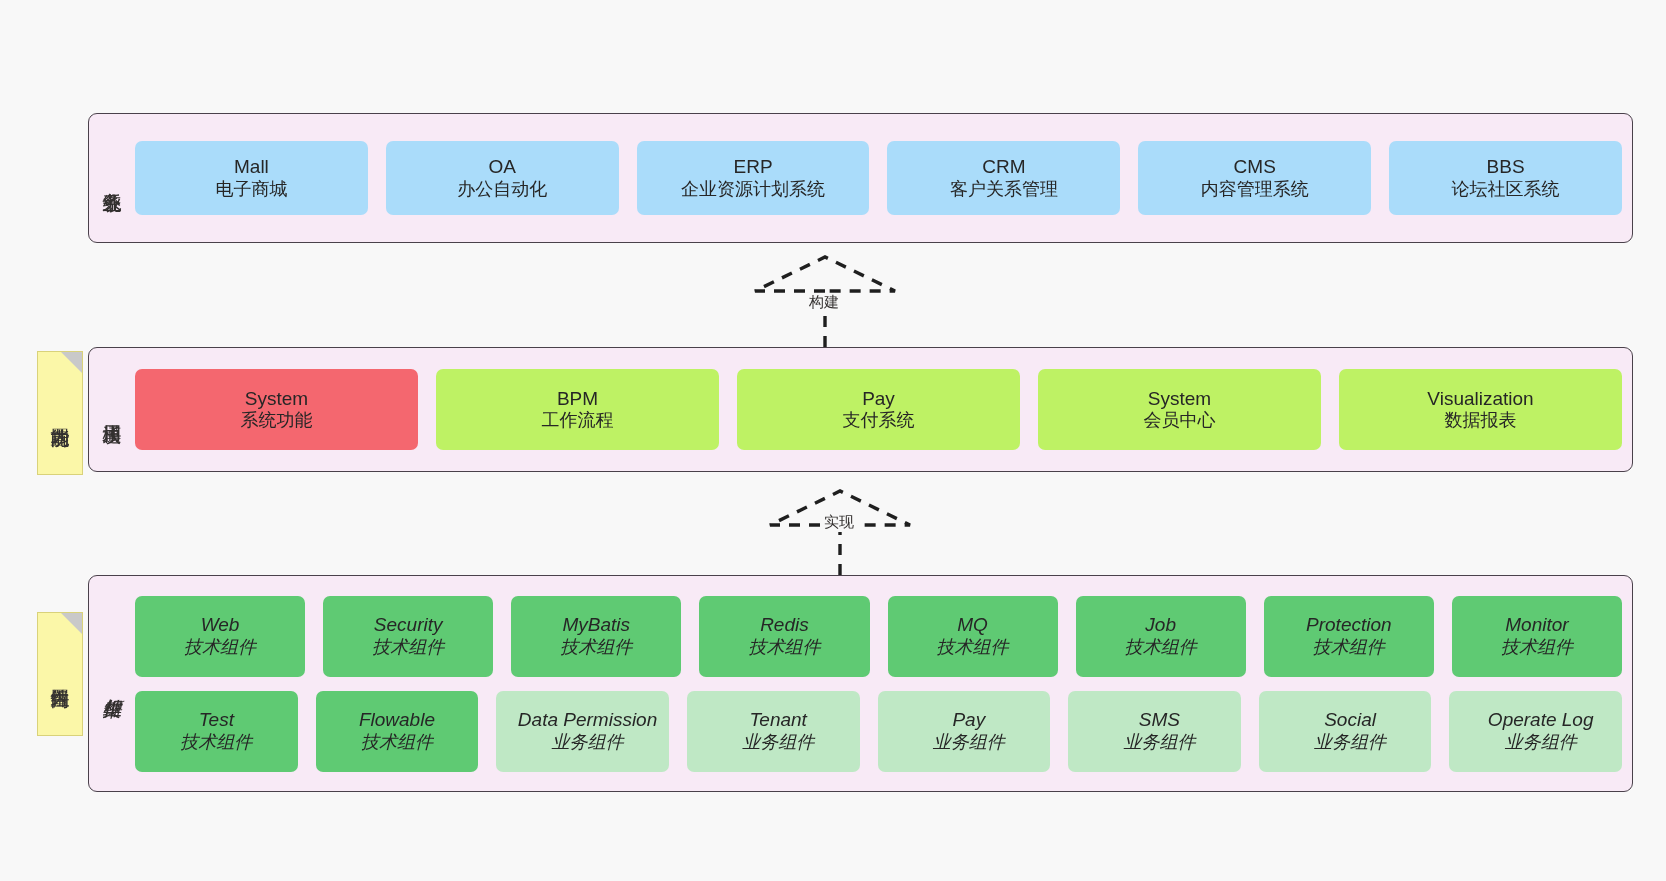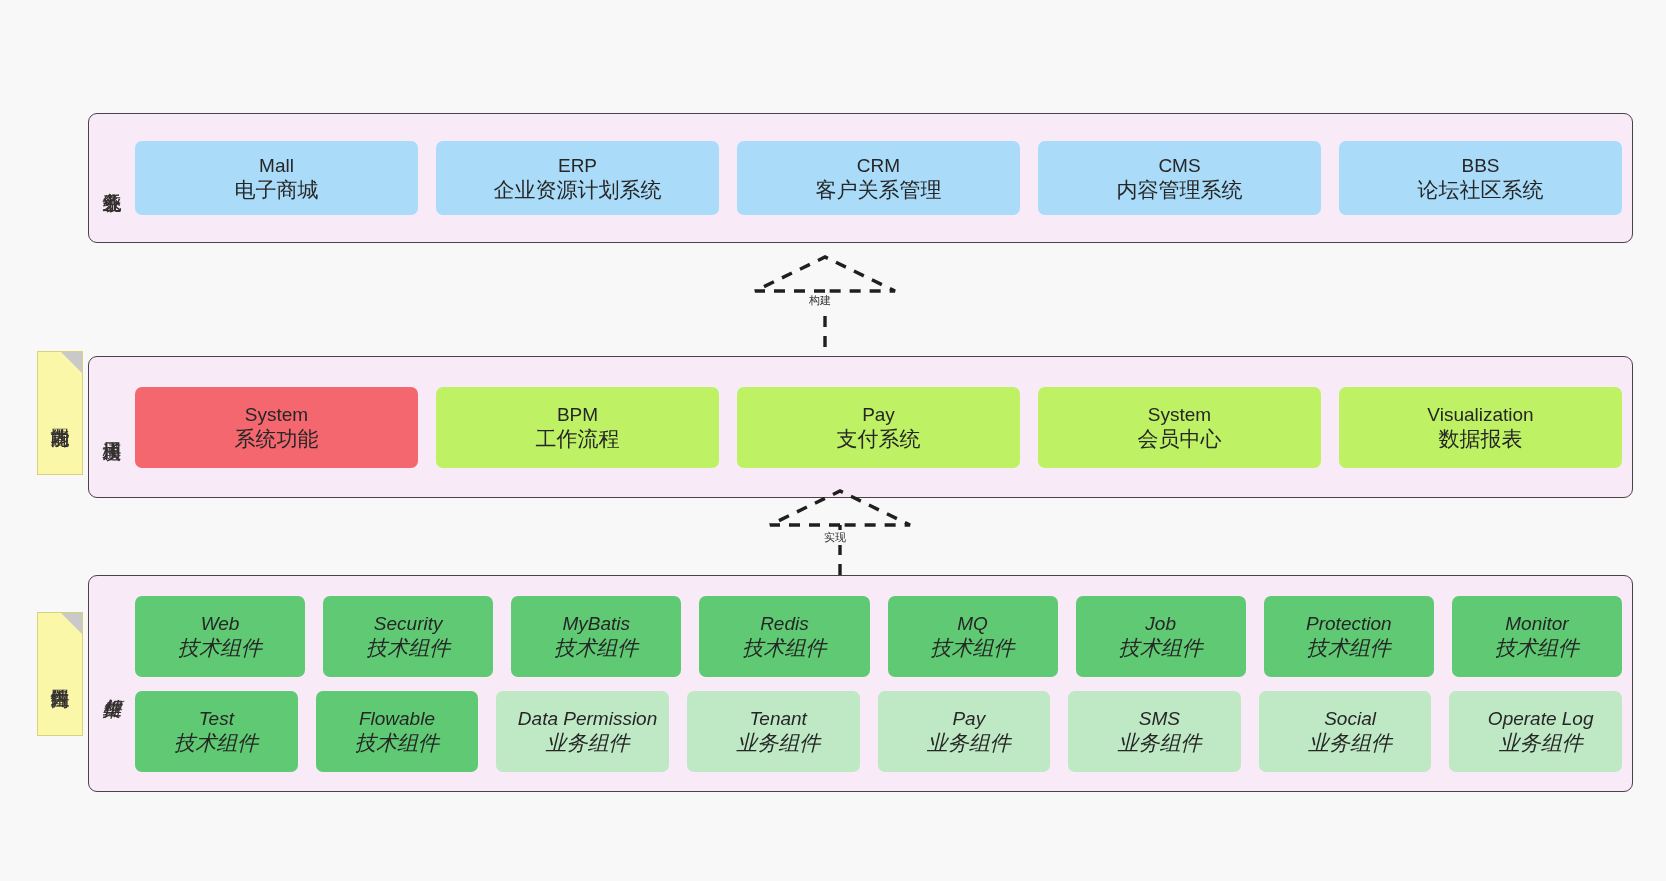--- a/index.html
+++ b/index.html
@@ -58,33 +58,33 @@
     flex-direction: column;
     align-items: center;
     justify-content: center;
     text-align: center;
     line-height: 1.22;
     color: #262626;
     padding: 4px 6px;
     user-select: none;
   }
   .card .t1 { font-size: 19px; }
-  .card .t2 { font-size: 21px; }
+  .card .t2 { font-size: 18px; }
 
   .c-blue        { background: #aadcfa; }
   .c-red         { background: #f4676f; }
   .c-pink        { background: #bef264; }
   .c-green       { background: #5fca73; }
   .c-green-light { background: #bfe8c5; padding-left: 16px; }
 
   
   #layer-business { left: 88px;  top: 113px; width: 1545px; height: 130px; }
   #layer-business .card { height: 74px; }
 
-  #layer-common   { left: 88px;  top: 356px; width: 1545px; height: 142px; }
+  #layer-common   { left: 88px;  top: 347px; width: 1545px; height: 125px; }
   #layer-common .card { height: 81px; }
 
   #layer-framework{ left: 88px;  top: 575px; width: 1545px; height: 217px; font-style: italic; }
   #layer-framework .card { height: 81px; }
 
   
   .note {
     position: absolute;
     width: 46px;
     background: #fbf7a8;
@@ -112,42 +112,46 @@
   #note-common    { left: 37px; top: 351px; height: 124px; }
   #note-framework { left: 37px; top: 612px; height: 124px; }
 
   
   .arrow { position: absolute; }
   #arrow-build { left: 745px; top: 255px; width: 180px; height: 92px; }
   #arrow-impl  { left: 760px; top: 489px; width: 180px; height: 86px; }
   .arrow svg { display: block; overflow: visible; }
   .arrow-label {
     position: absolute;
-    font-size: 11px;
+    font-size: 15px;
     color: #33302f;
     background: #f8f8f8;
     padding: 0 2px;
     user-select: none;
     white-space: nowrap;
   }
   #arrow-build .arrow-label { left: 62px; top: 38px; }
-  #arrow-impl  .arrow-label { left: 62px; top: 41px; }
+  #arrow-impl  .arrow-label { left: 62px; top: 24px; }
 </style>
 </head>
 <body>
 
 <div id="stage">
 
   <div class="layer" id="layer-business">
     <div class="layer-title">业务系统</div>
     <div class="layer-body">
       <div class="row">
         <div class="card c-blue">
           <span class="t1">Mall</span>
           <span class="t2">电子商城</span>
+        </div>
+        <div class="card c-blue">
+          <span class="t1">OA</span>
+          <span class="t2">办公自动化</span>
         </div>
         <div class="card c-blue">
           <span class="t1">ERP</span>
           <span class="t2">企业资源计划系统</span>
         </div>
         <div class="card c-blue">
           <span class="t1">CRM</span>
           <span class="t2">客户关系管理</span>
         </div>
         <div class="card c-blue">

